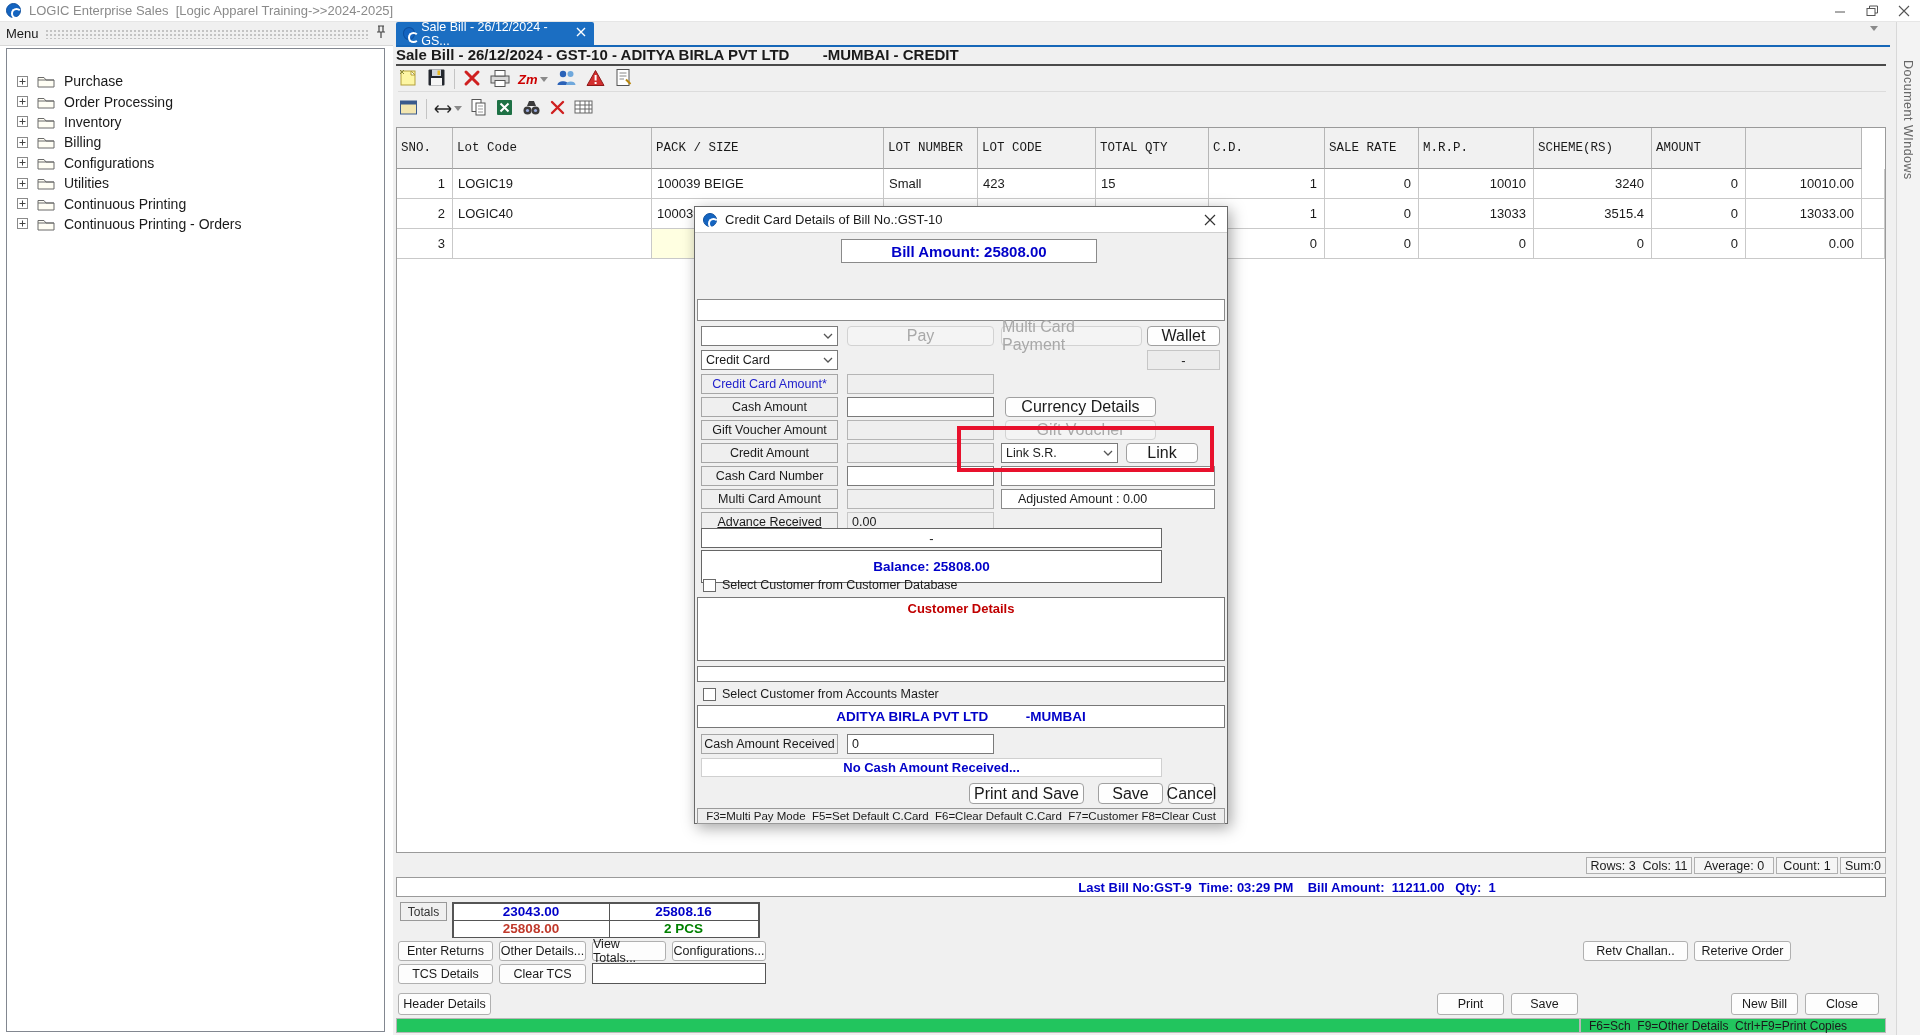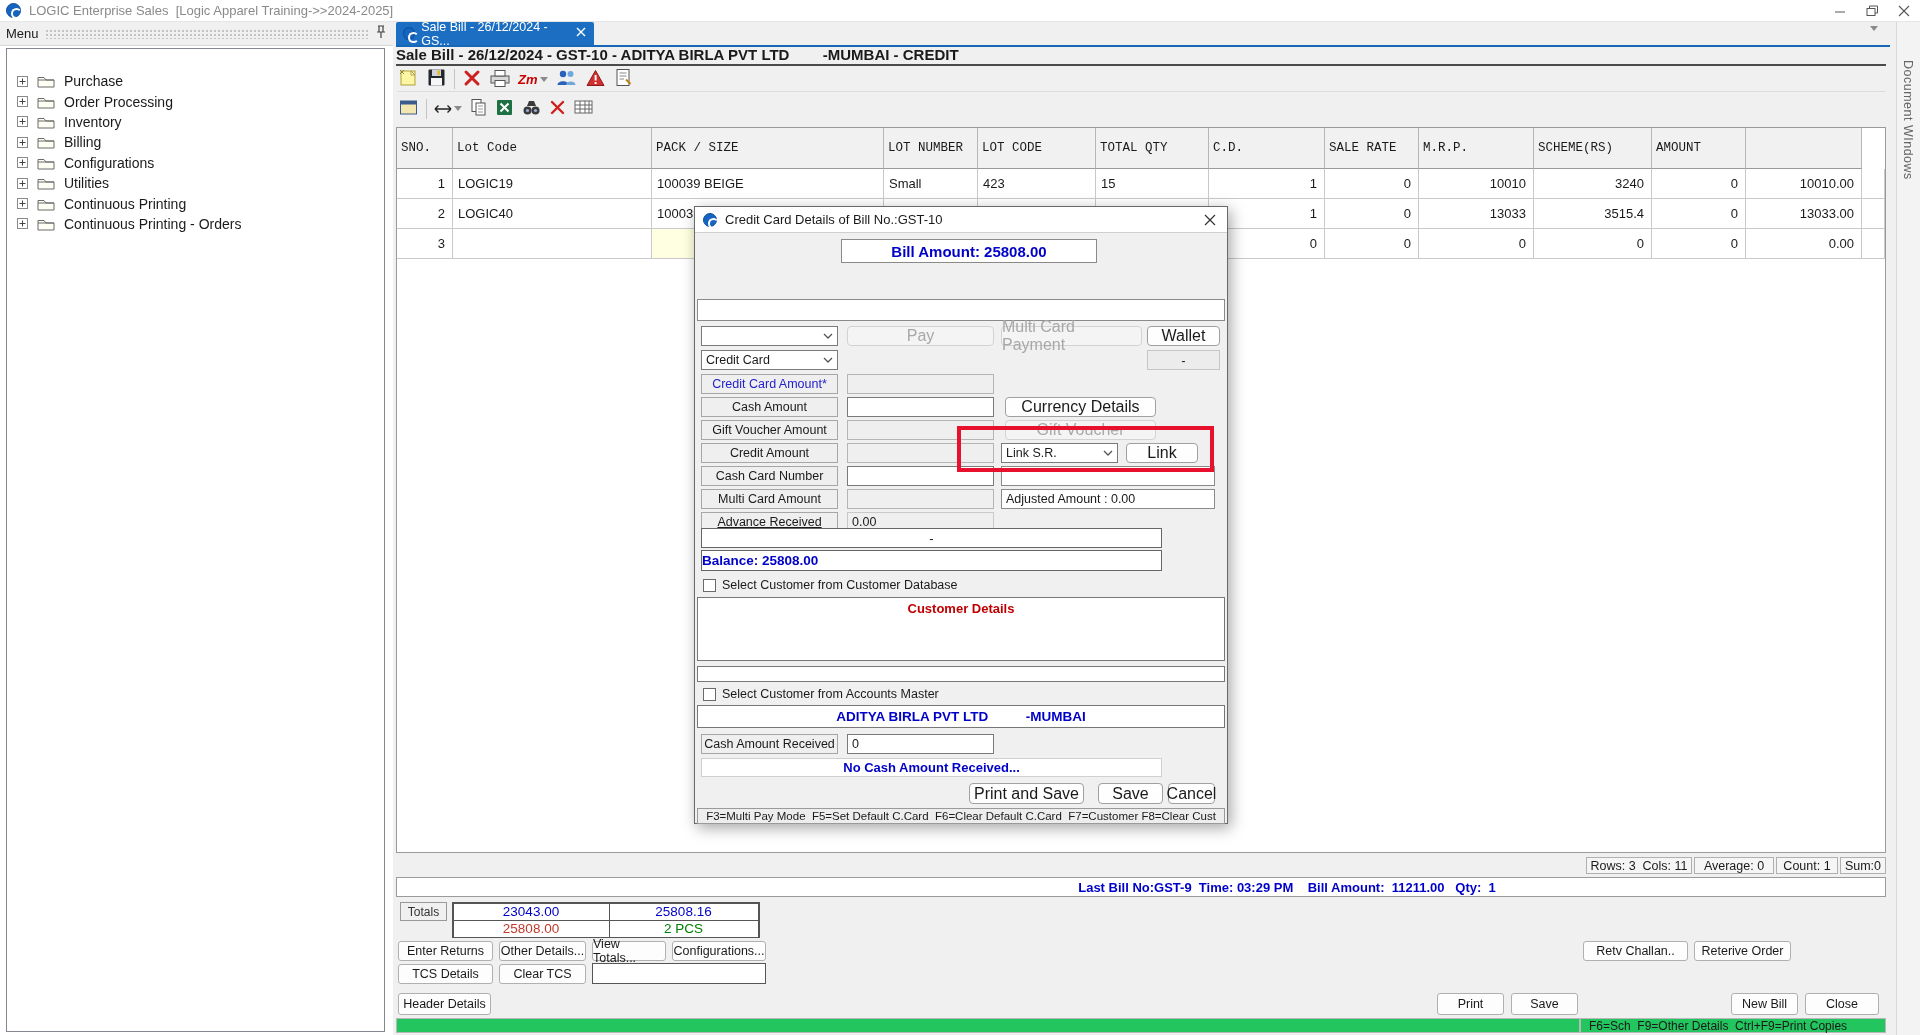--- a/index.html
+++ b/index.html
@@ -41,21 +41,21 @@
 .gc{height:30px;border-right:1px solid #c9c9c9;border-bottom:1px solid #c9c9c9;display:flex;align-items:center;font-size:13px;overflow:hidden}
 .al{padding-left:5px}
 .ar{justify-content:flex-end;padding-right:7px}
 .ylw{background:#ffffe1}
 
 .statbox{height:17px;background:#f5f5f5;border:1px solid #b0b0b0;display:flex;align-items:center;justify-content:center;font-size:12.5px}
 .billstatus{left:396px;top:877px;width:1490px;height:20px;background:#fff;border:1px solid #9a9a9a;display:flex;align-items:center;justify-content:center}
 .billstatus span{transform:translateX(146px);font-size:13px}
 .totlabel{left:400px;top:902px;width:47px;height:19px;background:#f0f0f0;border:1px solid #999;display:flex;align-items:center;justify-content:center;font-size:12px;color:#333}
 .totcells{left:452px;top:902px;width:308px;border:1px solid #555;display:grid;grid-template-columns:156px 149px}
-.totcell{height:18px;border:1px solid #555;margin:-0.5px;display:flex;align-items:center;justify-content:center;font-size:13.5px;font-weight:normal;background:#fff}
+.totcell{height:18px;border:1px solid #555;margin:-0.5px;display:flex;align-items:center;justify-content:center;font-size:13.5px;font-weight:bold;background:#fff}
 .wbtn{background:#fdfdfd;border:1px solid #b0b0b0;border-radius:3px;display:flex;align-items:center;justify-content:center;font-size:12.5px;height:20px}
 .hintseg{background:#22c55e;border:1px solid #b8b8b8;height:15px;display:flex;align-items:center;font-size:12px}
 
 .rightstrip{left:1896px;top:22px;width:24px;height:1013px;background:#f3f3f3;border-left:1px solid #d8d8d8}
 .vtext{position:absolute;left:4px;top:38px;writing-mode:vertical-rl;font-size:12.5px;color:#666;letter-spacing:.5px}
 
 .dialog{left:694px;top:206px;width:534px;height:618px;background:#f0f0f0;border:1px solid #6a6a6a;box-shadow:3px 4px 14px rgba(0,0,0,.35);z-index:5}
 .dtitle{position:absolute;left:0;top:0;width:100%;height:26px;background:#fff;border-bottom:1px solid #cfcfcf;display:flex;align-items:center;gap:8px;padding:0 8px;font-size:13px}
 .dclose{margin-left:auto;width:18px;height:18px;display:flex;align-items:center;justify-content:center;color:#333}
 .dbox{position:absolute;background:#fff;border:1px solid #8a8a8a}
@@ -447,29 +447,29 @@
         </svg></span>
   </div>
   <div class="dbtn" style="left:431px;top:236px;width:72px;z-index:10">Link</div>
 
   <div class="lbl" style="top:259px">Cash Card Number</div>
   <div class="inpw" style="top:259px"></div>
   <div class="dbox" style="left:306px;top:259px;width:214px;height:20px"></div>
 
   <div class="lbl" style="top:282px">Multi Card Amount</div>
   <div class="inpg" style="top:282px"></div>
-  <div class="dbox" style="left:306px;top:282px;width:214px;height:20px;display:flex;align-items:center;padding-left:4px;font-size:12.5px">Adjusted Amount : 0.00</div>
+  <div class="dbox" style="left:306px;top:282px;width:214px;height:20px;display:flex;align-items:center;padding-left:16px;font-size:12.5px">Adjusted Amount : 0.00</div>
 
   <div class="lbl" style="top:305px;text-decoration:underline">Advance Received</div>
   <div class="inpg" style="top:305px;border-color:#c9c9c9">0.00</div>
 
   <div class="redrect"></div>
 
   <div class="dbox" style="left:6px;top:321px;width:461px;height:20px;border-color:#666;display:flex;align-items:center;justify-content:center">-</div>
-  <div class="dbox" style="left:6px;top:343px;width:461px;height:21px;border-color:#666;display:flex;align-items:center;justify-content:flex-start">
+  <div class="dbox" style="left:6px;top:343px;width:461px;height:33px;border-color:#666;display:flex;align-items:center;justify-content:center">
     <span class="bb" style="font-size:13.5px">Balance: 25808.00</span>
   </div>
 
   <div class="chkbox" style="left:8px;top:372px"></div>
   <div class="chklbl" style="left:27px;top:371px">Select Customer from Customer Database</div>
 
   <div class="dbox" style="left:2px;top:390px;width:528px;height:64px;border-color:#777">
     <div style="text-align:center;padding-top:3px;font-weight:bold;color:#c00000;font-size:13px">Customer Details</div>
   </div>
   <div class="dbox" style="left:2px;top:459px;width:528px;height:16px;border-color:#777"></div>

